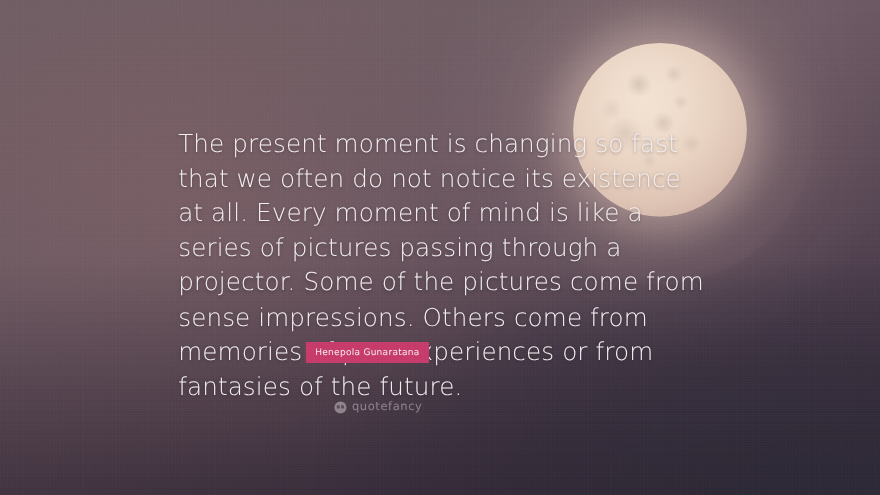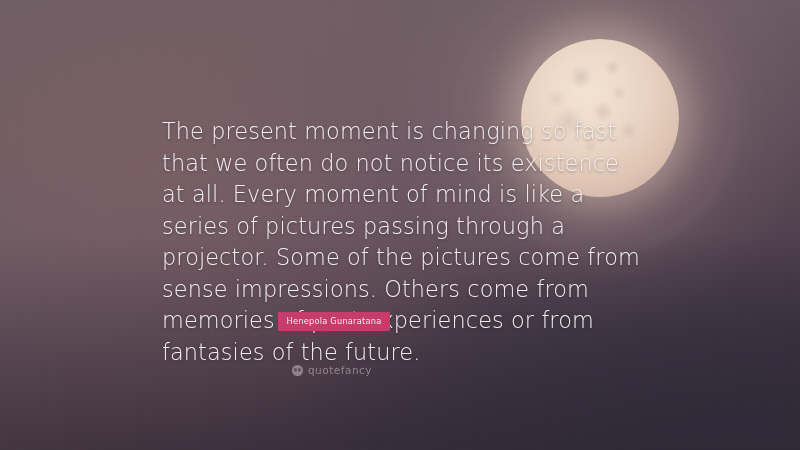--- a/index.html
+++ b/index.html
@@ -166,21 +166,21 @@
     letter-spacing: 0.25px;
     line-height: 1;
     padding: 5.5px 9px 6px 9px;
     border-radius: 1px;
     white-space: nowrap;
   }
 
   
   .watermark {
     position: absolute;
-    left: 0;
+    left: 12px;
     top: 365px;
     width: 664px;
     display: flex;
     align-items: center;
     justify-content: center;
     gap: 5px;
     opacity: 0.52;
     text-align: right;
   }
   .wm-mark {

